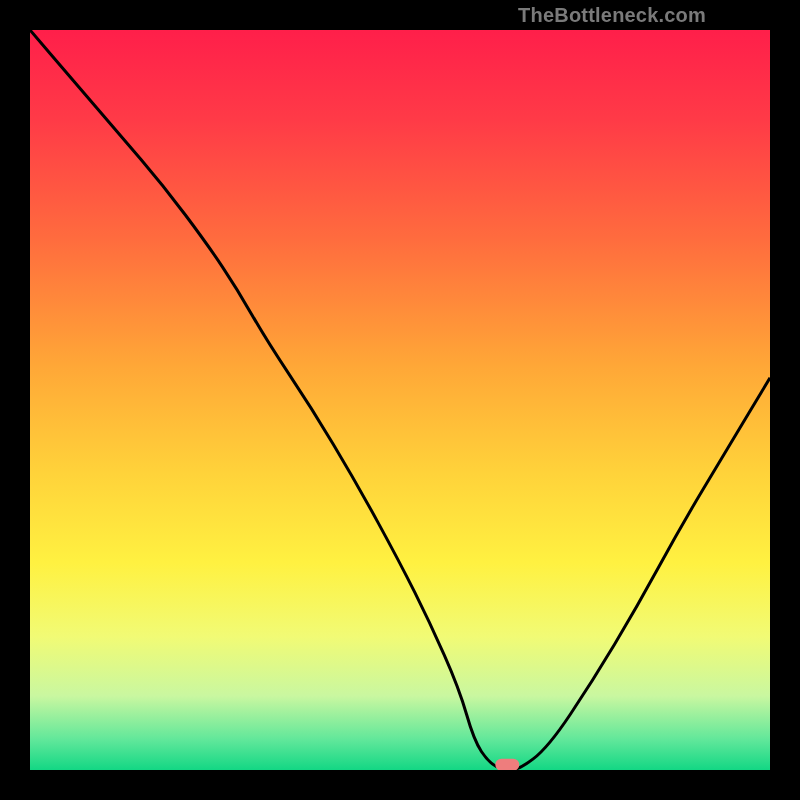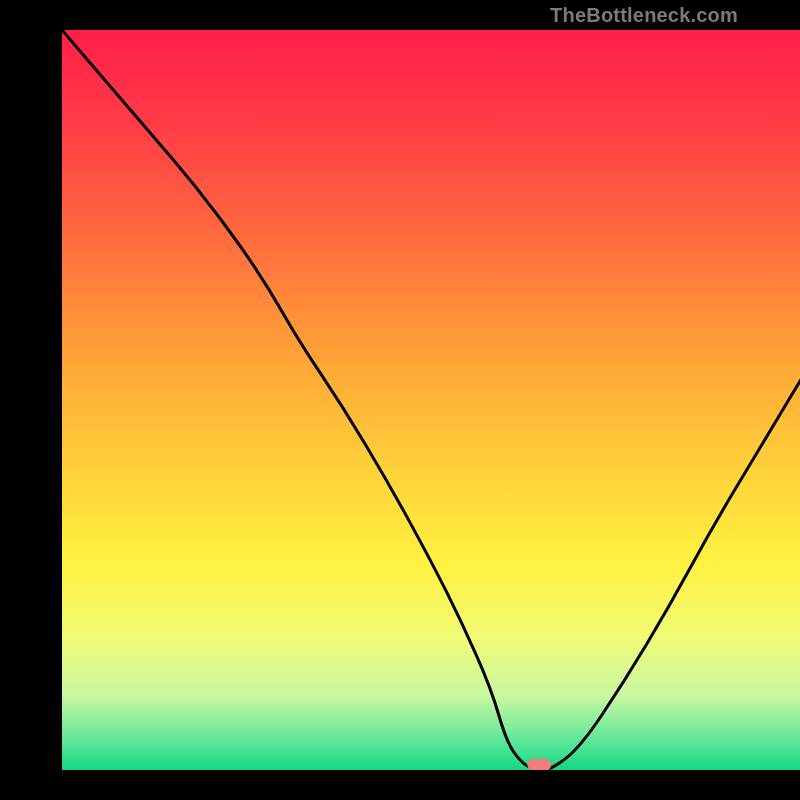--- a/index.html
+++ b/index.html
@@ -8,21 +8,20 @@
     width: 800px;
     height: 800px;
     background: #000;
     overflow: hidden;
   }
   .frame {
     position: relative;
     width: 736px;
     height: 800px;
     background: #000;
-    margin-left: 32px;
   }
   .plot-area {
     position: absolute;
     left: 30px;
     top: 30px;
     width: 740px;
     height: 740px;
   }
   .attribution {
     position: absolute;

